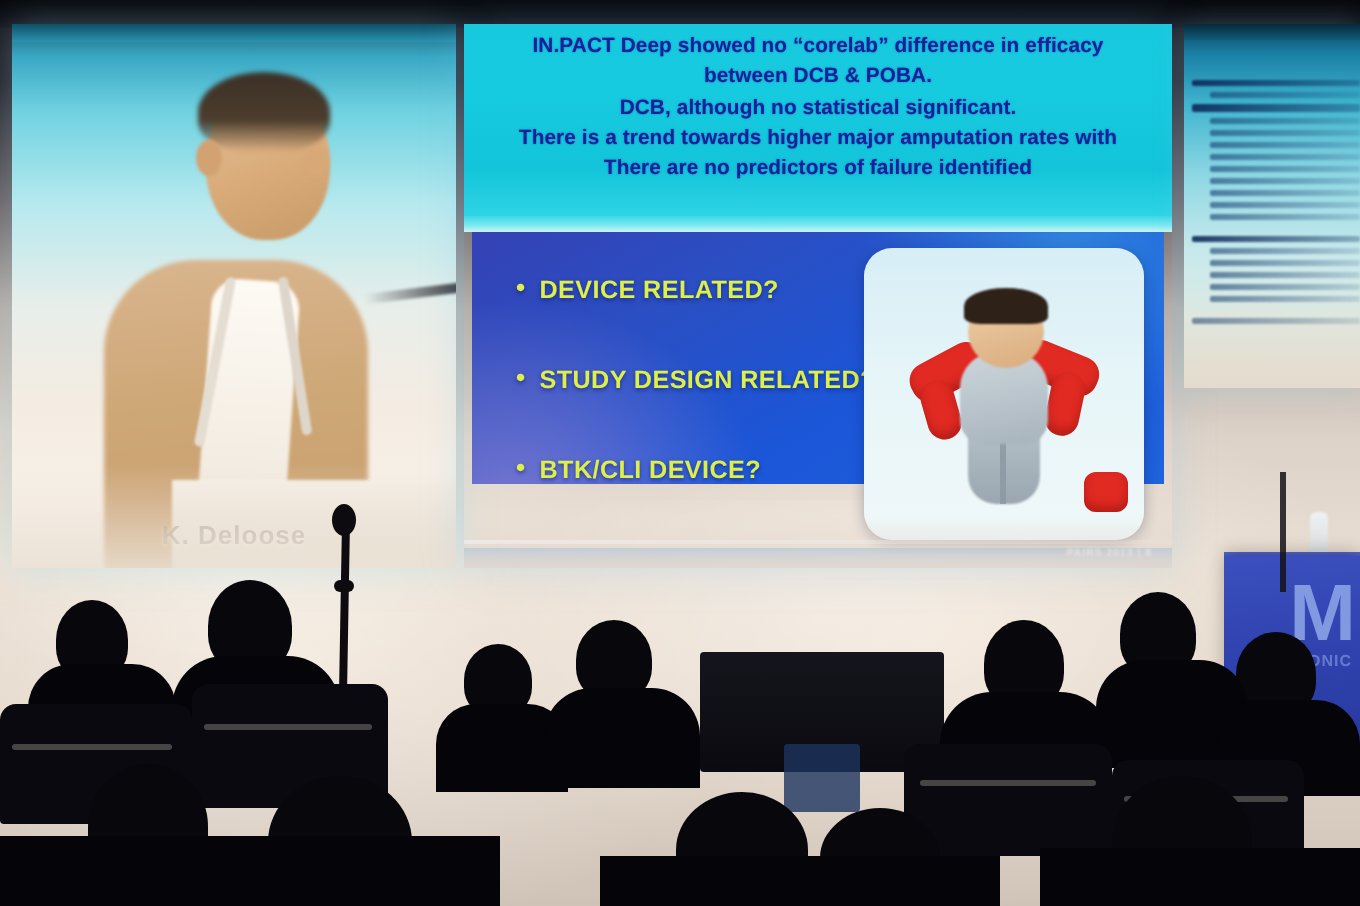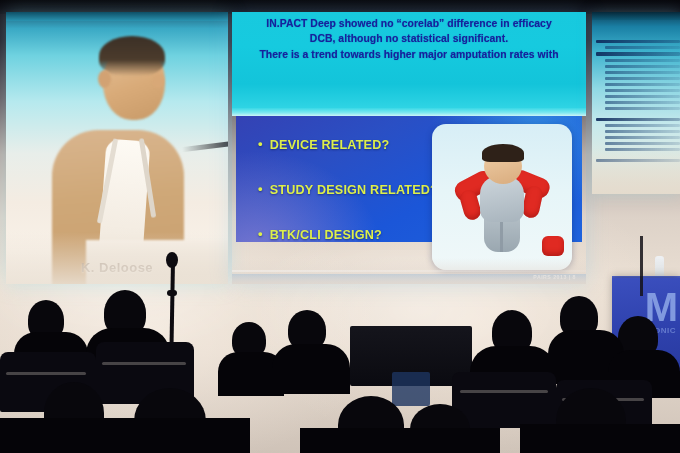--- a/index.html
+++ b/index.html
@@ -309,35 +309,37 @@
     <div class="mic-stand"></div>
     <div class="podium"></div>
     <div class="vid-caption">K. Deloose</div>
     <div class="video-fade"></div>
   </div>
 
   <div class="slide">
 
     <div class="slide-header">
       <p>IN.PACT Deep showed no “corelab” difference in efficacy</p>
+      <p>between DCB &amp; POBA.</p>
       <p>DCB, although no statistical significant.</p>
       <p>There is a trend towards higher major amputation rates with</p>
+      <p>There are no predictors of failure identified</p>
     </div>
     <div class="hdr-strip"></div>
 
     <div class="slide-body">
 
       <div class="bullet b1">
         <span class="dot">•</span><span>DEVICE RELATED?</span>
       </div>
       <div class="bullet b2">
         <span class="dot">•</span><span>STUDY DESIGN RELATED?</span>
       </div>
       <div class="bullet b3">
-        <span class="dot">•</span><span>BTK/CLI DESIGN?</span>
+        <span class="dot">•</span><span>BTK/CLI DEVICE?</span>
       </div>
 
       <div class="img-panel">
         <div class="qmark q-left-arc"></div>
         <div class="qmark q-left-stem"></div>
         <div class="qmark q-right-arc"></div>
         <div class="qmark q-right-stem"></div>
         <div class="fig-legs"></div>
         <div class="fig-leg-split"></div>
         <div class="fig-body"></div>

